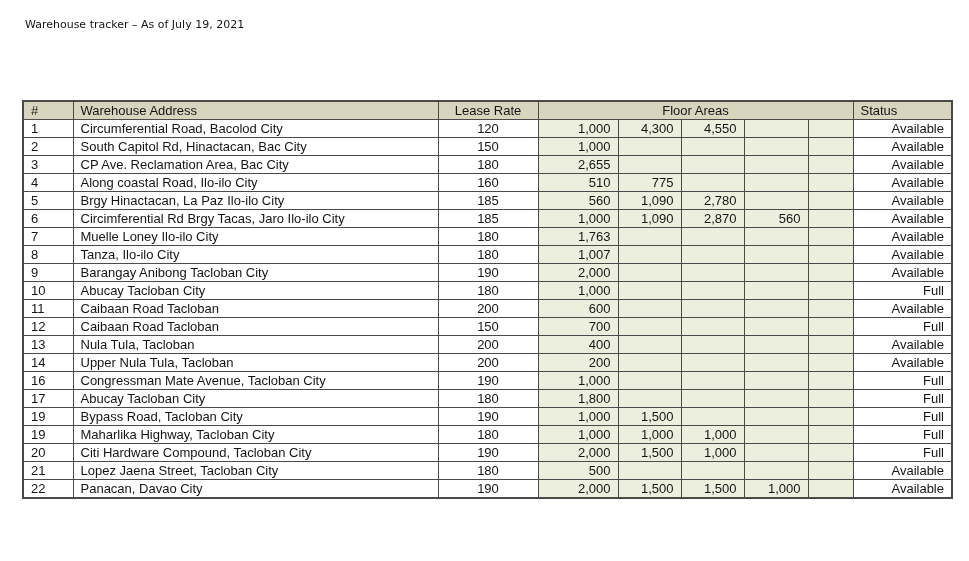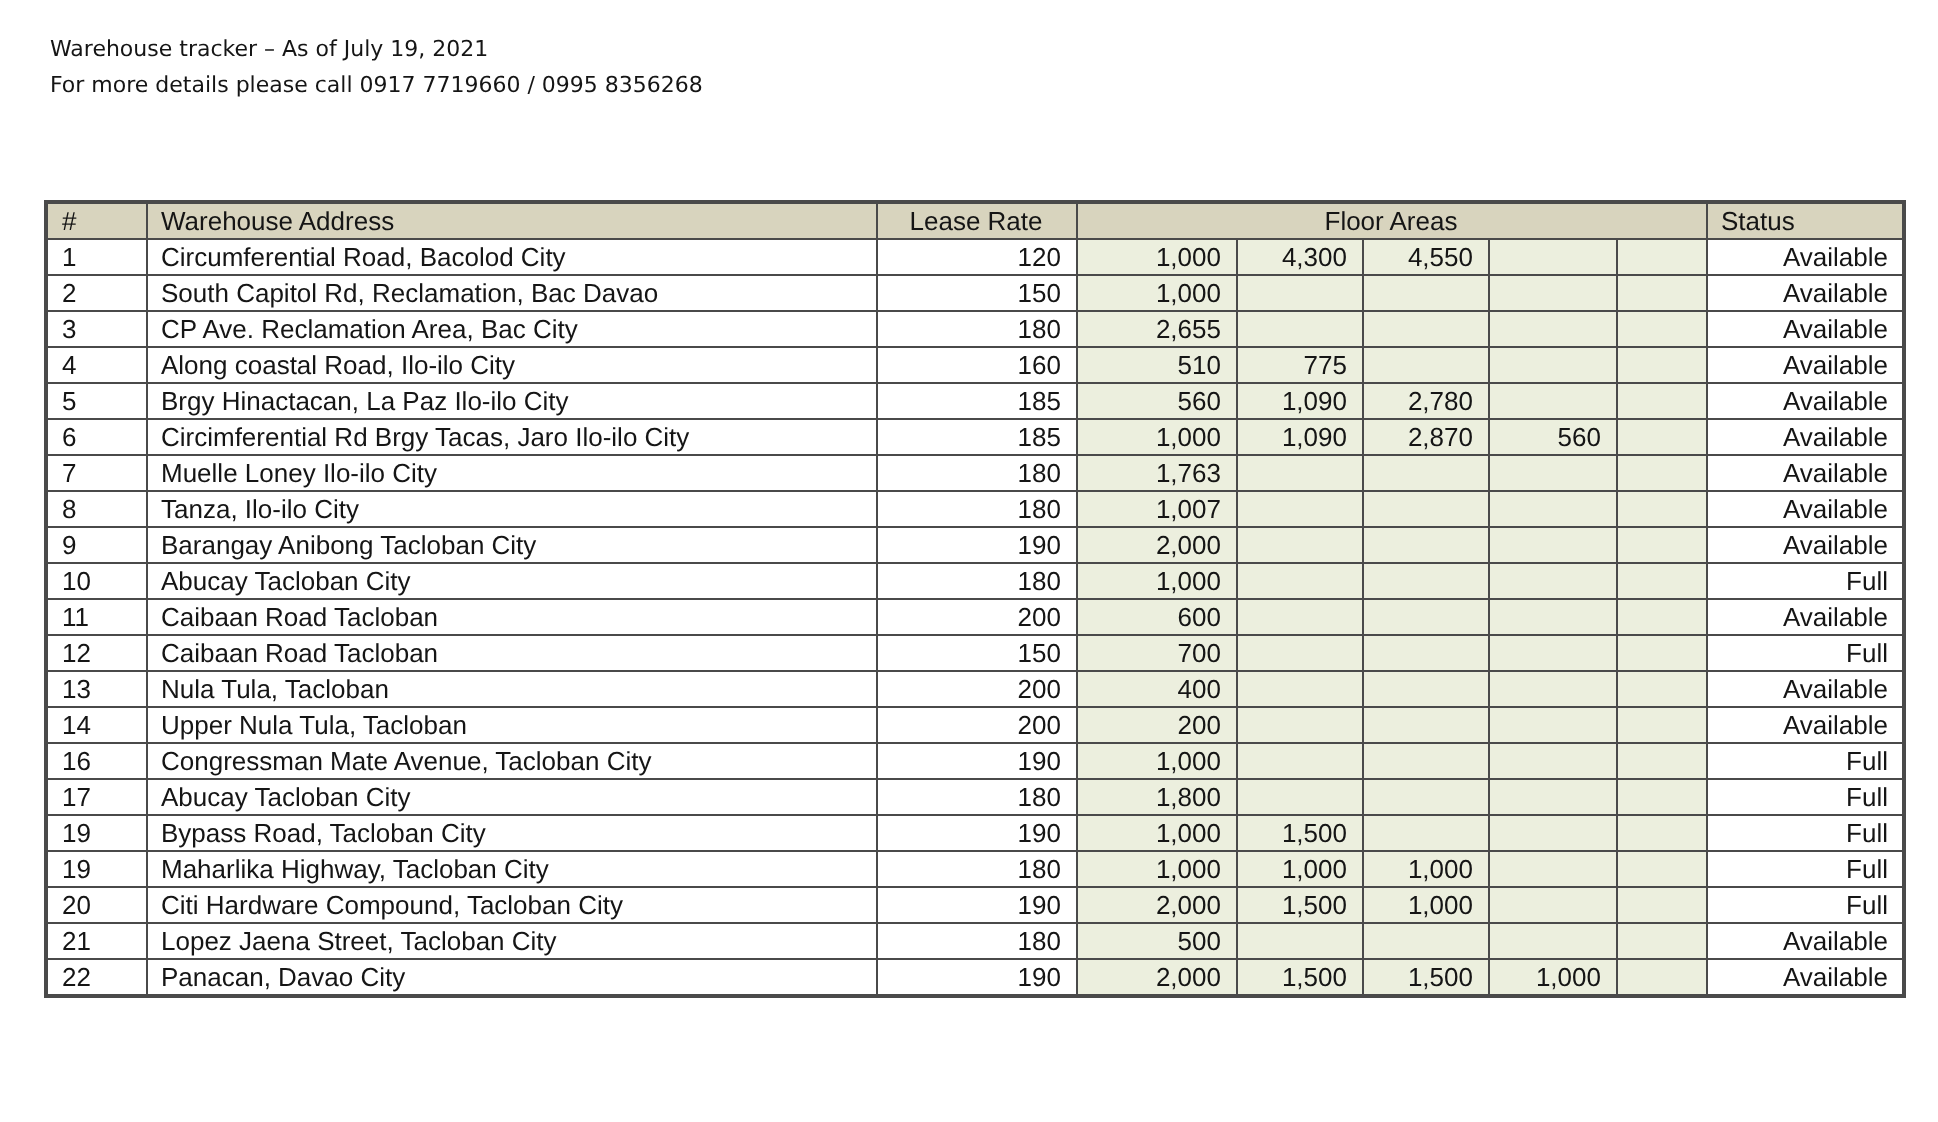--- a/index.html
+++ b/index.html
@@ -45,33 +45,32 @@
     overflow: hidden;
     vertical-align: middle;
   }
   table.tracker thead th {
     background: var(--header-bg);
     text-align: left;
   }
   table.tracker thead th.th-center { text-align: center; }
   td.cell-num { text-align: left; }
   td.cell-address { text-align: left; }
-  td.cell-lease { text-align: right; }
+  td.cell-lease { text-align: center; }
   td.cell-area {
     background: var(--floor-cell-bg);
     text-align: right;
   }
   td.cell-status { text-align: right; }
 </style>
 </head>
 <body>
 
 <div class="title-block">
   <div>Warehouse tracker – As of July 19, 2021</div>
-  <div>For more details please call 0917 7719660 / 0995 8356268</div>
 </div>
 
 <table class="tracker">
   <colgroup>
     <col style="width:50px">
     <col style="width:365px">
     <col style="width:100px">
     <col style="width:80px">
     <col style="width:63px">
     <col style="width:63px">
@@ -96,21 +95,21 @@
     <td class="cell-area">1,000</td>
     <td class="cell-area">4,300</td>
     <td class="cell-area">4,550</td>
     <td class="cell-area"></td>
     <td class="cell-area"></td>
     <td class="cell-status">Available</td>
   </tr>
 
   <tr>
     <td class="cell-num">2</td>
-    <td class="cell-address">South Capitol Rd, Reclamation, Bac Davao</td>
+    <td class="cell-address">South Capitol Rd, Hinactacan, Bac City</td>
     <td class="cell-lease">150</td>
     <td class="cell-area">1,000</td>
     <td class="cell-area"></td>
     <td class="cell-area"></td>
     <td class="cell-area"></td>
     <td class="cell-area"></td>
     <td class="cell-status">Available</td>
   </tr>
 
   <tr>

